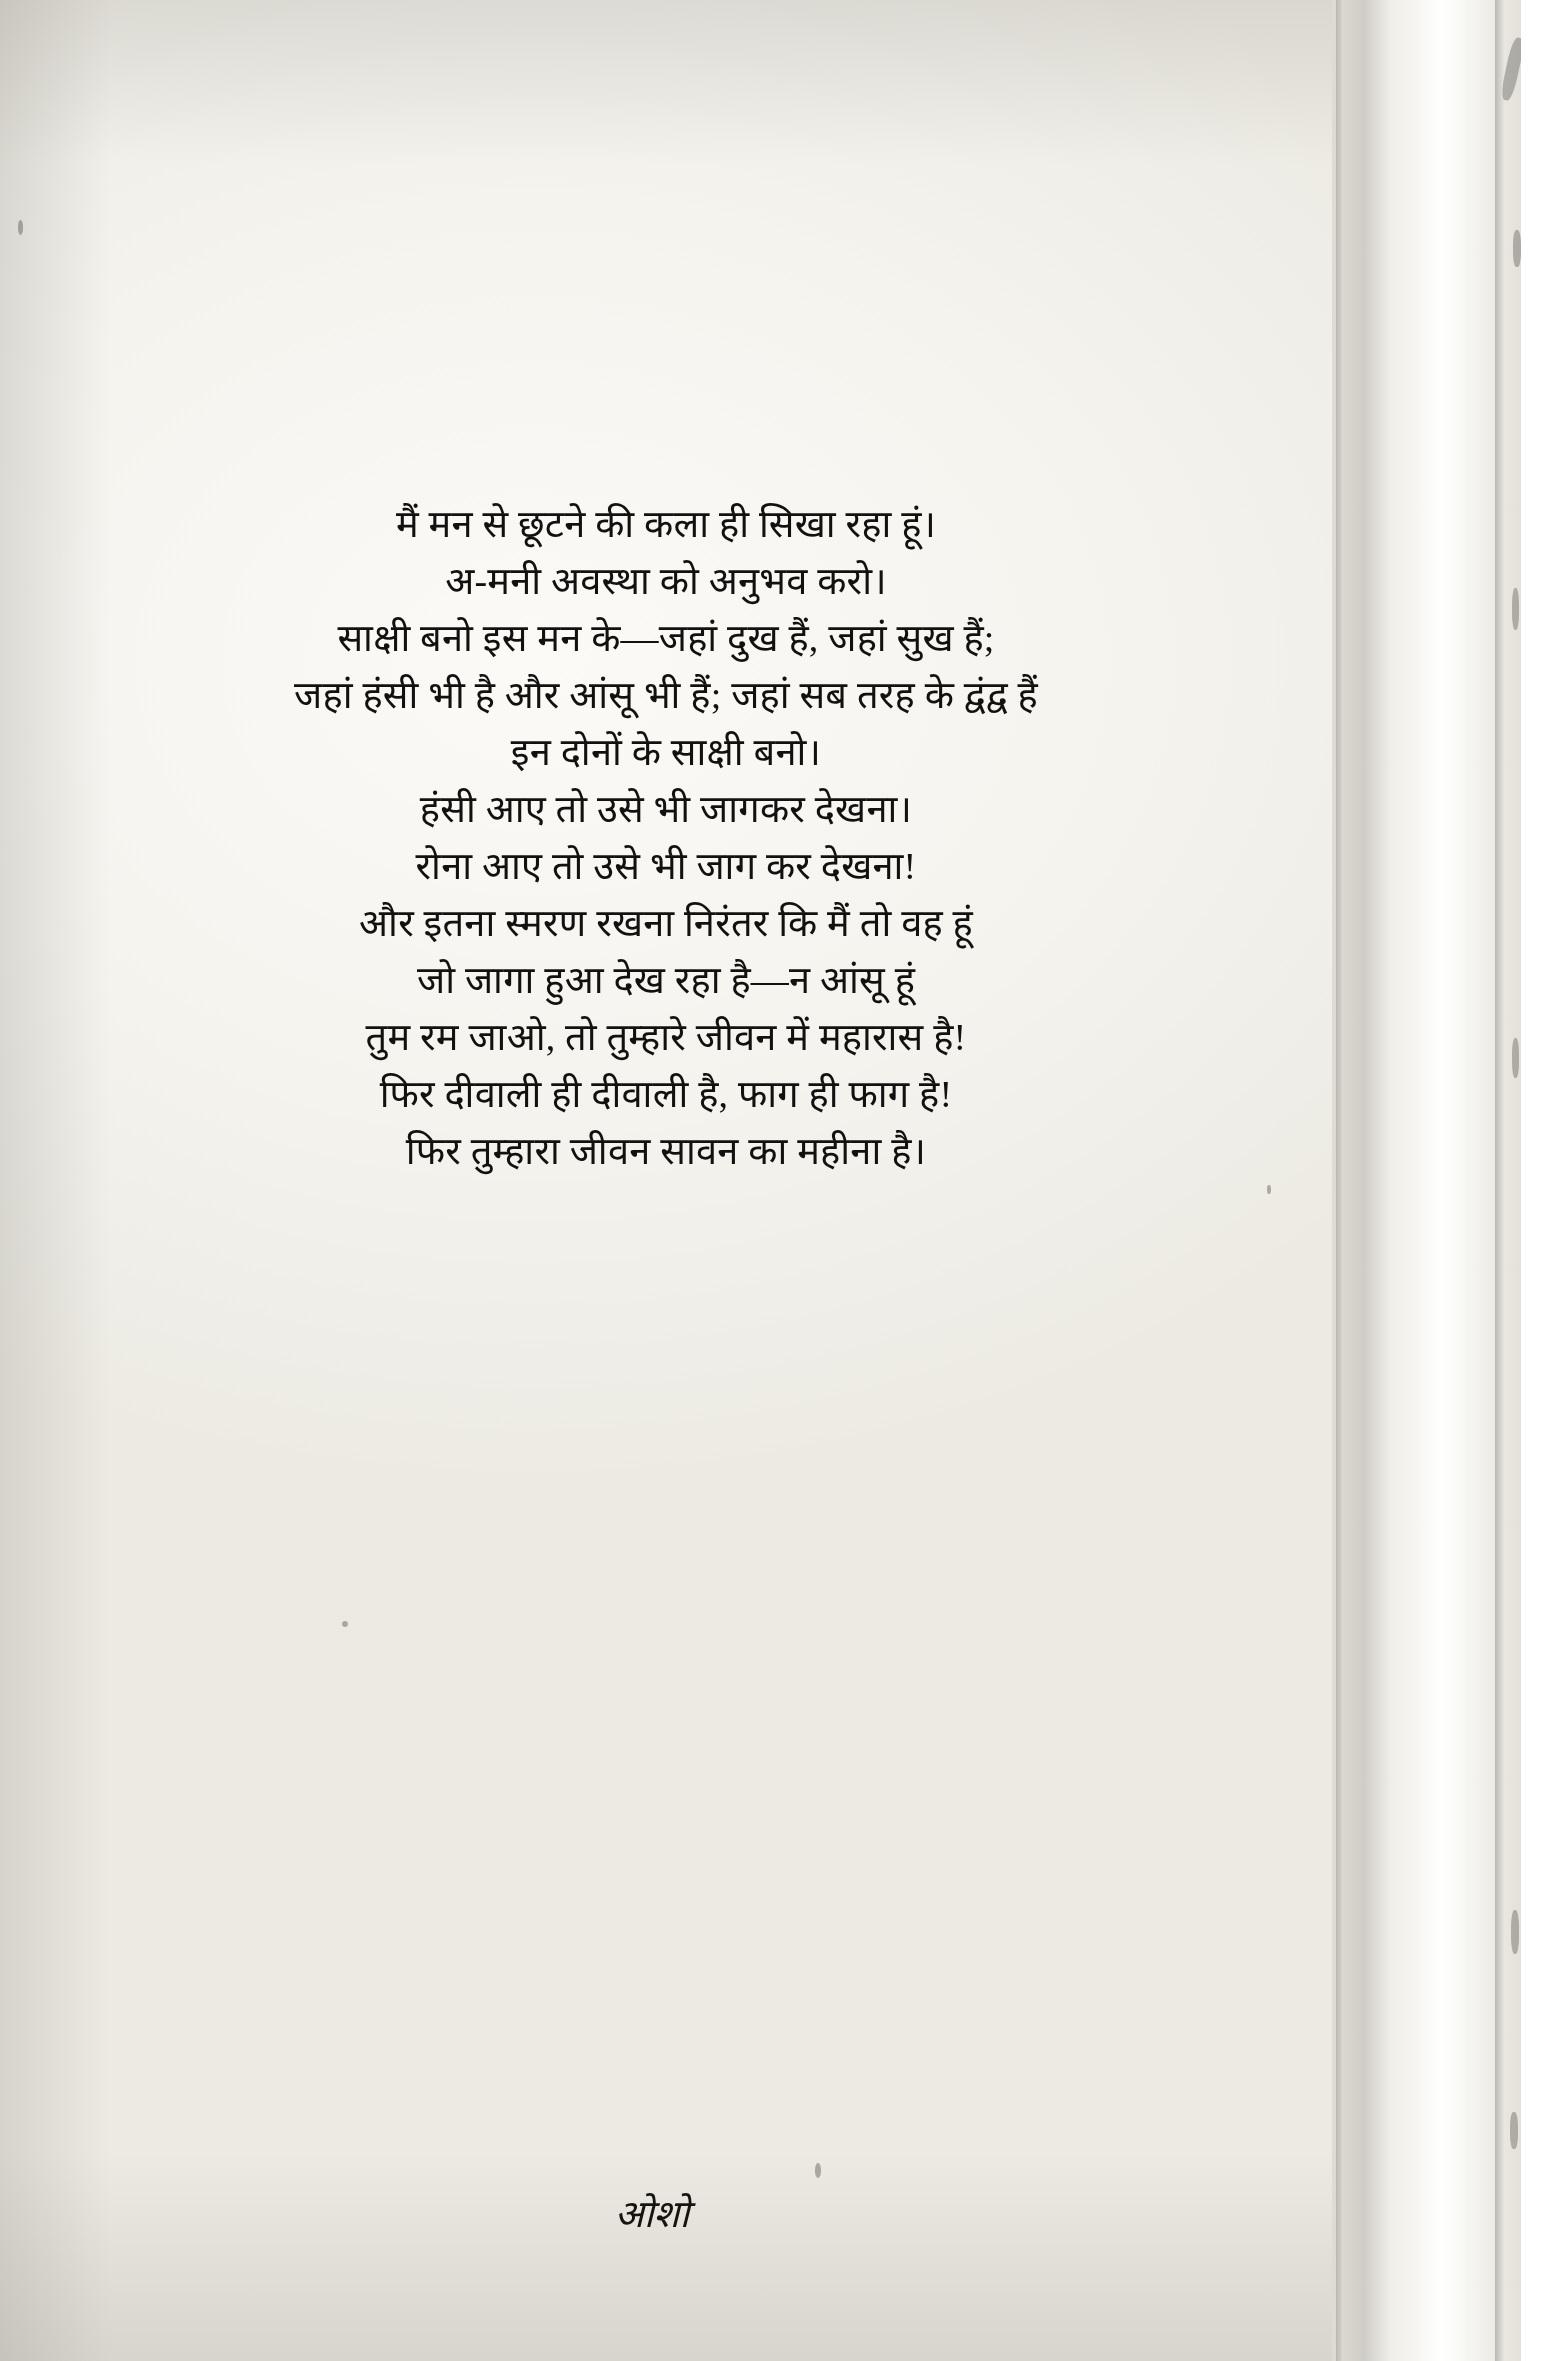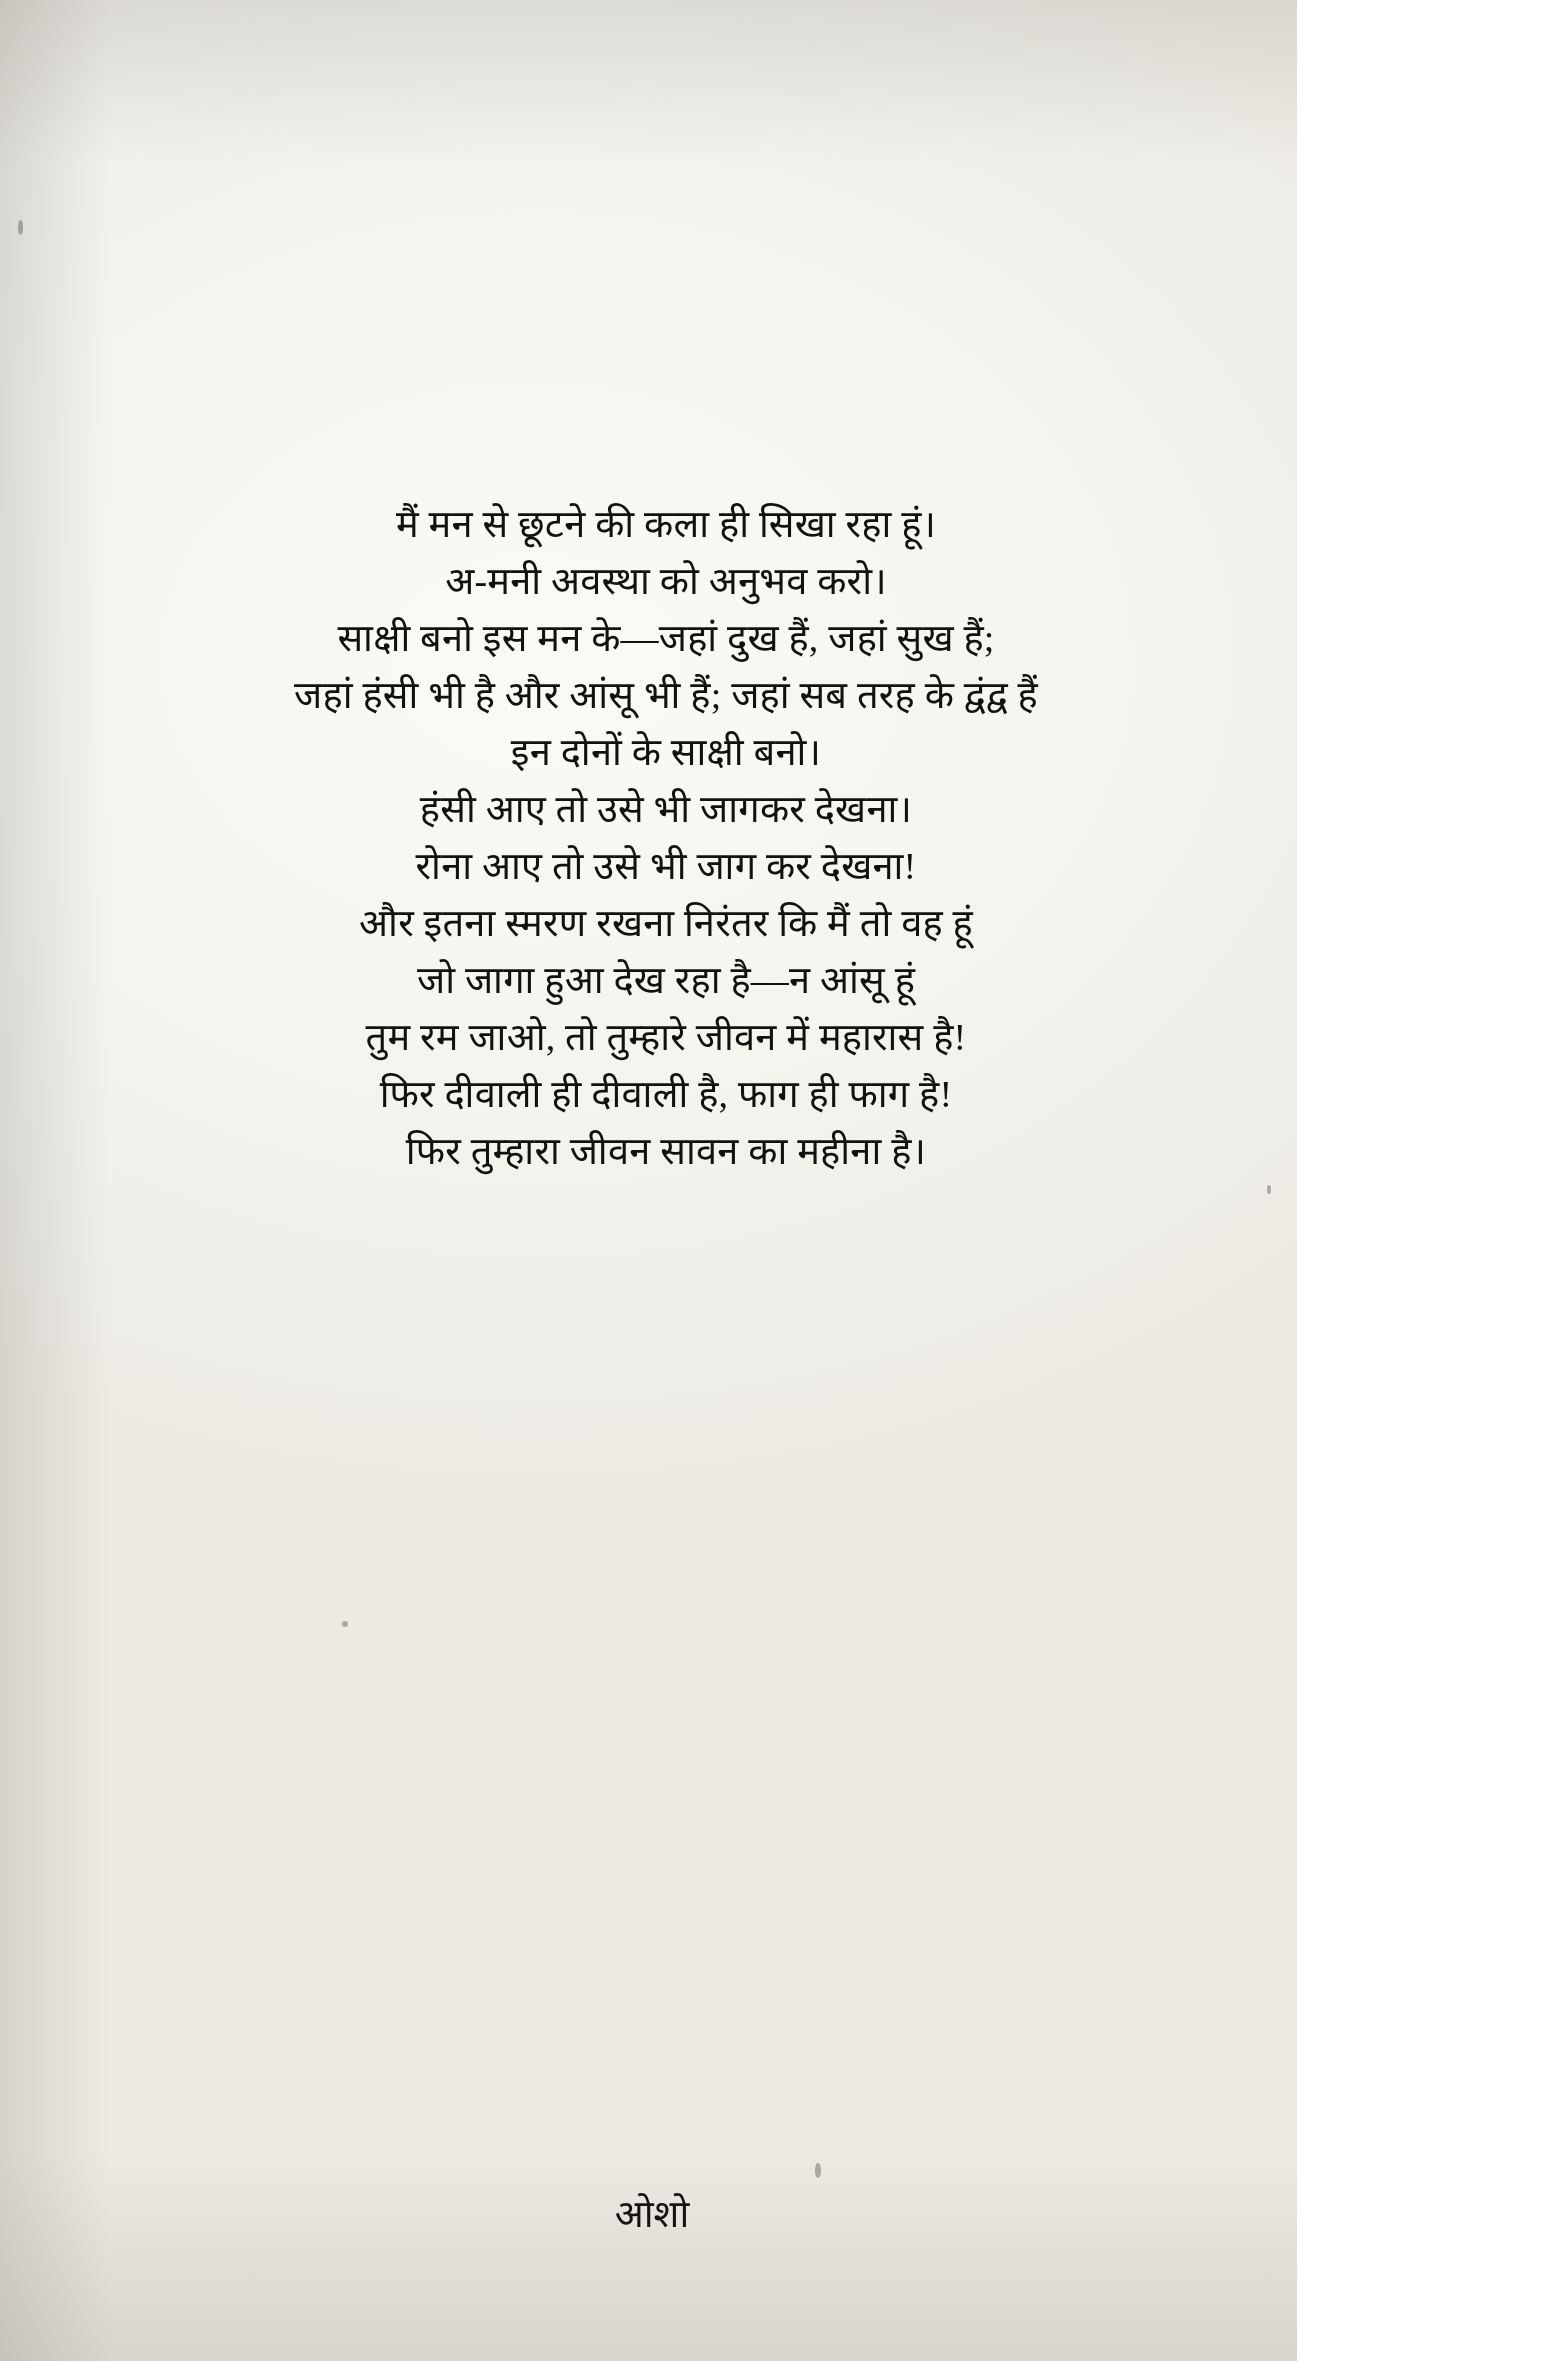--- a/index.html
+++ b/index.html
@@ -10,24 +10,25 @@
   body {
     width: 1561px;
     height: 2362px;
     overflow: hidden;
     font-family: "Liberation Serif", serif;
   }
 
   
   .page-photo {
     position: relative;
-    width: 1297px;
+    width: 1485px;
     height: 2362px;
     background: #ec4899;
     overflow: hidden;
+    padding-left: 36px;
   }
 
   
   .paper {
     position: absolute;
     left: 0;
     top: 0;
     width: 1405px;
     height: 2362px;
     background:
@@ -126,20 +127,21 @@
   }
   .signature {
     position: absolute;
     left: 0;
     top: 2186px;
     width: 1304px;
     text-align: center;
     font-family: "Liberation Serif", "DejaVu Serif", serif;
     font-size: 38px;
     color: #15140f;
+    font-style: italic;
   }
 </style>
 </head>
 <body>
 
 <div class="page-photo">
 
   <div class="paper"></div>
   <div class="paper-shade-left"></div>
   <div class="paper-shade-top"></div>

